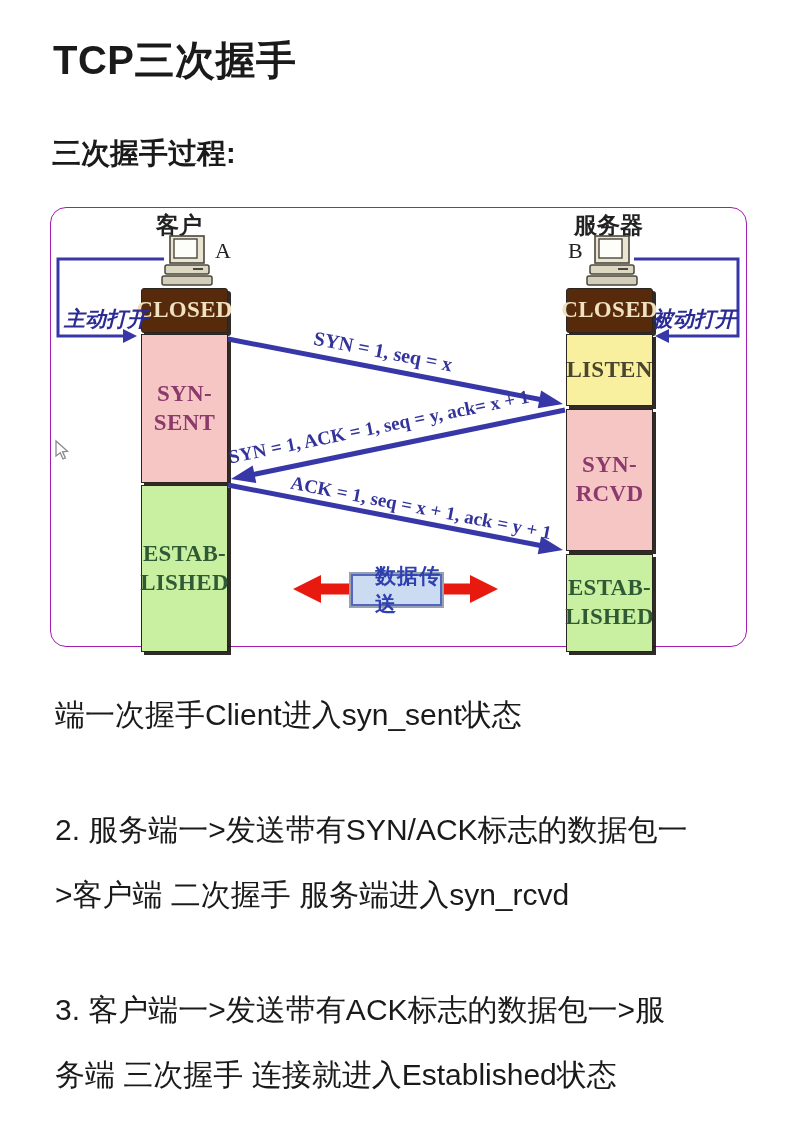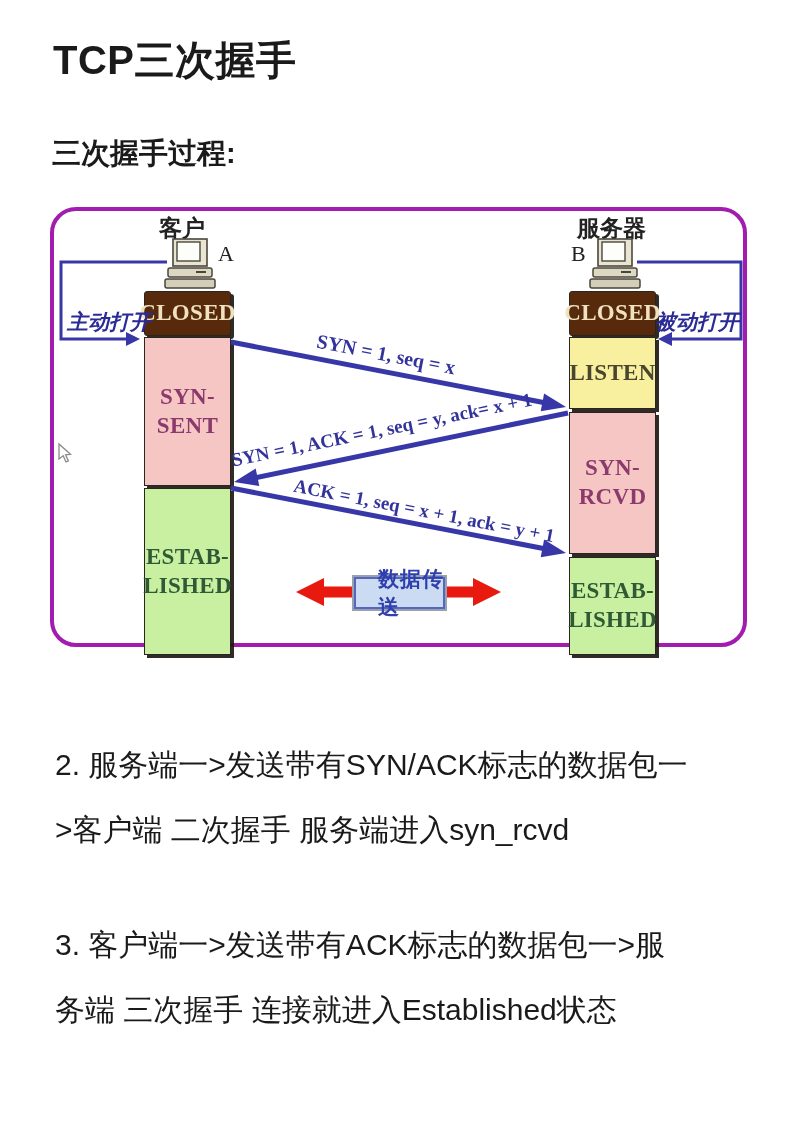--- a/index.html
+++ b/index.html
@@ -12,21 +12,21 @@
     --red:#E8190F;
     --bluebox:#CBDCF2;
     --ink:#1A1A1A;
   }
   *{margin:0;padding:0;box-sizing:border-box;}
   html,body{width:800px;background:#fff;font-family:"Liberation Sans",sans-serif;color:var(--ink);}
   .page{position:relative;width:800px;height:1136px;background:#fff;overflow:hidden;}
   .h1{position:absolute;left:53px;top:33px;font-size:40px;font-weight:800;letter-spacing:0.5px;}
   .h2{position:absolute;left:52px;top:134px;font-size:29px;font-weight:800;}
   
-  .card{position:absolute;left:50px;top:207px;width:697px;height:440px;border:4px solid #a21caf;border-radius:26px;background:#fff;}
+  .card{position:absolute;left:50px;top:207px;width:697px;height:440px;border:1px solid #a21caf;border-radius:16px;background:#fff;}
   .abs{position:absolute;}
   .host-title{font-size:23px;font-weight:700;color:#222;}
   .host-id{font-family:"Liberation Serif",serif;font-size:22px;color:#222;}
   .statebox{position:absolute;width:87px;display:flex;align-items:center;justify-content:center;text-align:center;
     font-family:"Liberation Serif",serif;font-weight:700;font-size:23px;letter-spacing:0.3px;
     border:1px solid #2A2520;box-shadow:3px 3px 0 rgba(25,20,15,0.9);white-space:pre-line;line-height:1.25;}
   .closed{background:var(--brown);color:#F0E2C0;border-radius:3px;}
   .pinkbox{background:var(--pink);color:#8B3A6B;}
   .yellowbox{background:var(--yellow);color:#4A452E;}
   .greenbox{background:var(--green);color:#2F5A35;}
@@ -120,20 +120,21 @@
 
     <div class="msg" style="left:252px;top:132px;width:160px;font-size:20px;transform:rotate(11deg);">SYN = 1, seq = x</div>
     <div class="msg" style="left:173px;top:208px;width:310px;font-size:19px;transform:rotate(-11.5deg);">SYN = 1, ACK = 1, seq = y, ack= x + 1</div>
     <div class="msg" style="left:235px;top:289px;width:270px;font-size:19px;transform:rotate(11deg);">ACK = 1, seq = x + 1, ack = y + 1</div>
 
     <div class="databox">数据传送</div>
   </div>
 
   <div class="steps">
     <div class="step">
+      <div>端一次握手Client进入syn_sent状态</div>
     </div>
     <div class="step">
       <div>2. 服务端一&gt;发送带有SYN/ACK标志的数据包一</div>
       <div>&gt;客户端 二次握手 服务端进入syn_rcvd</div>
     </div>
     <div class="step">
       <div>3. 客户端一&gt;发送带有ACK标志的数据包一&gt;服</div>
       <div>务端 三次握手 连接就进入Established状态</div>
     </div>
   </div>

